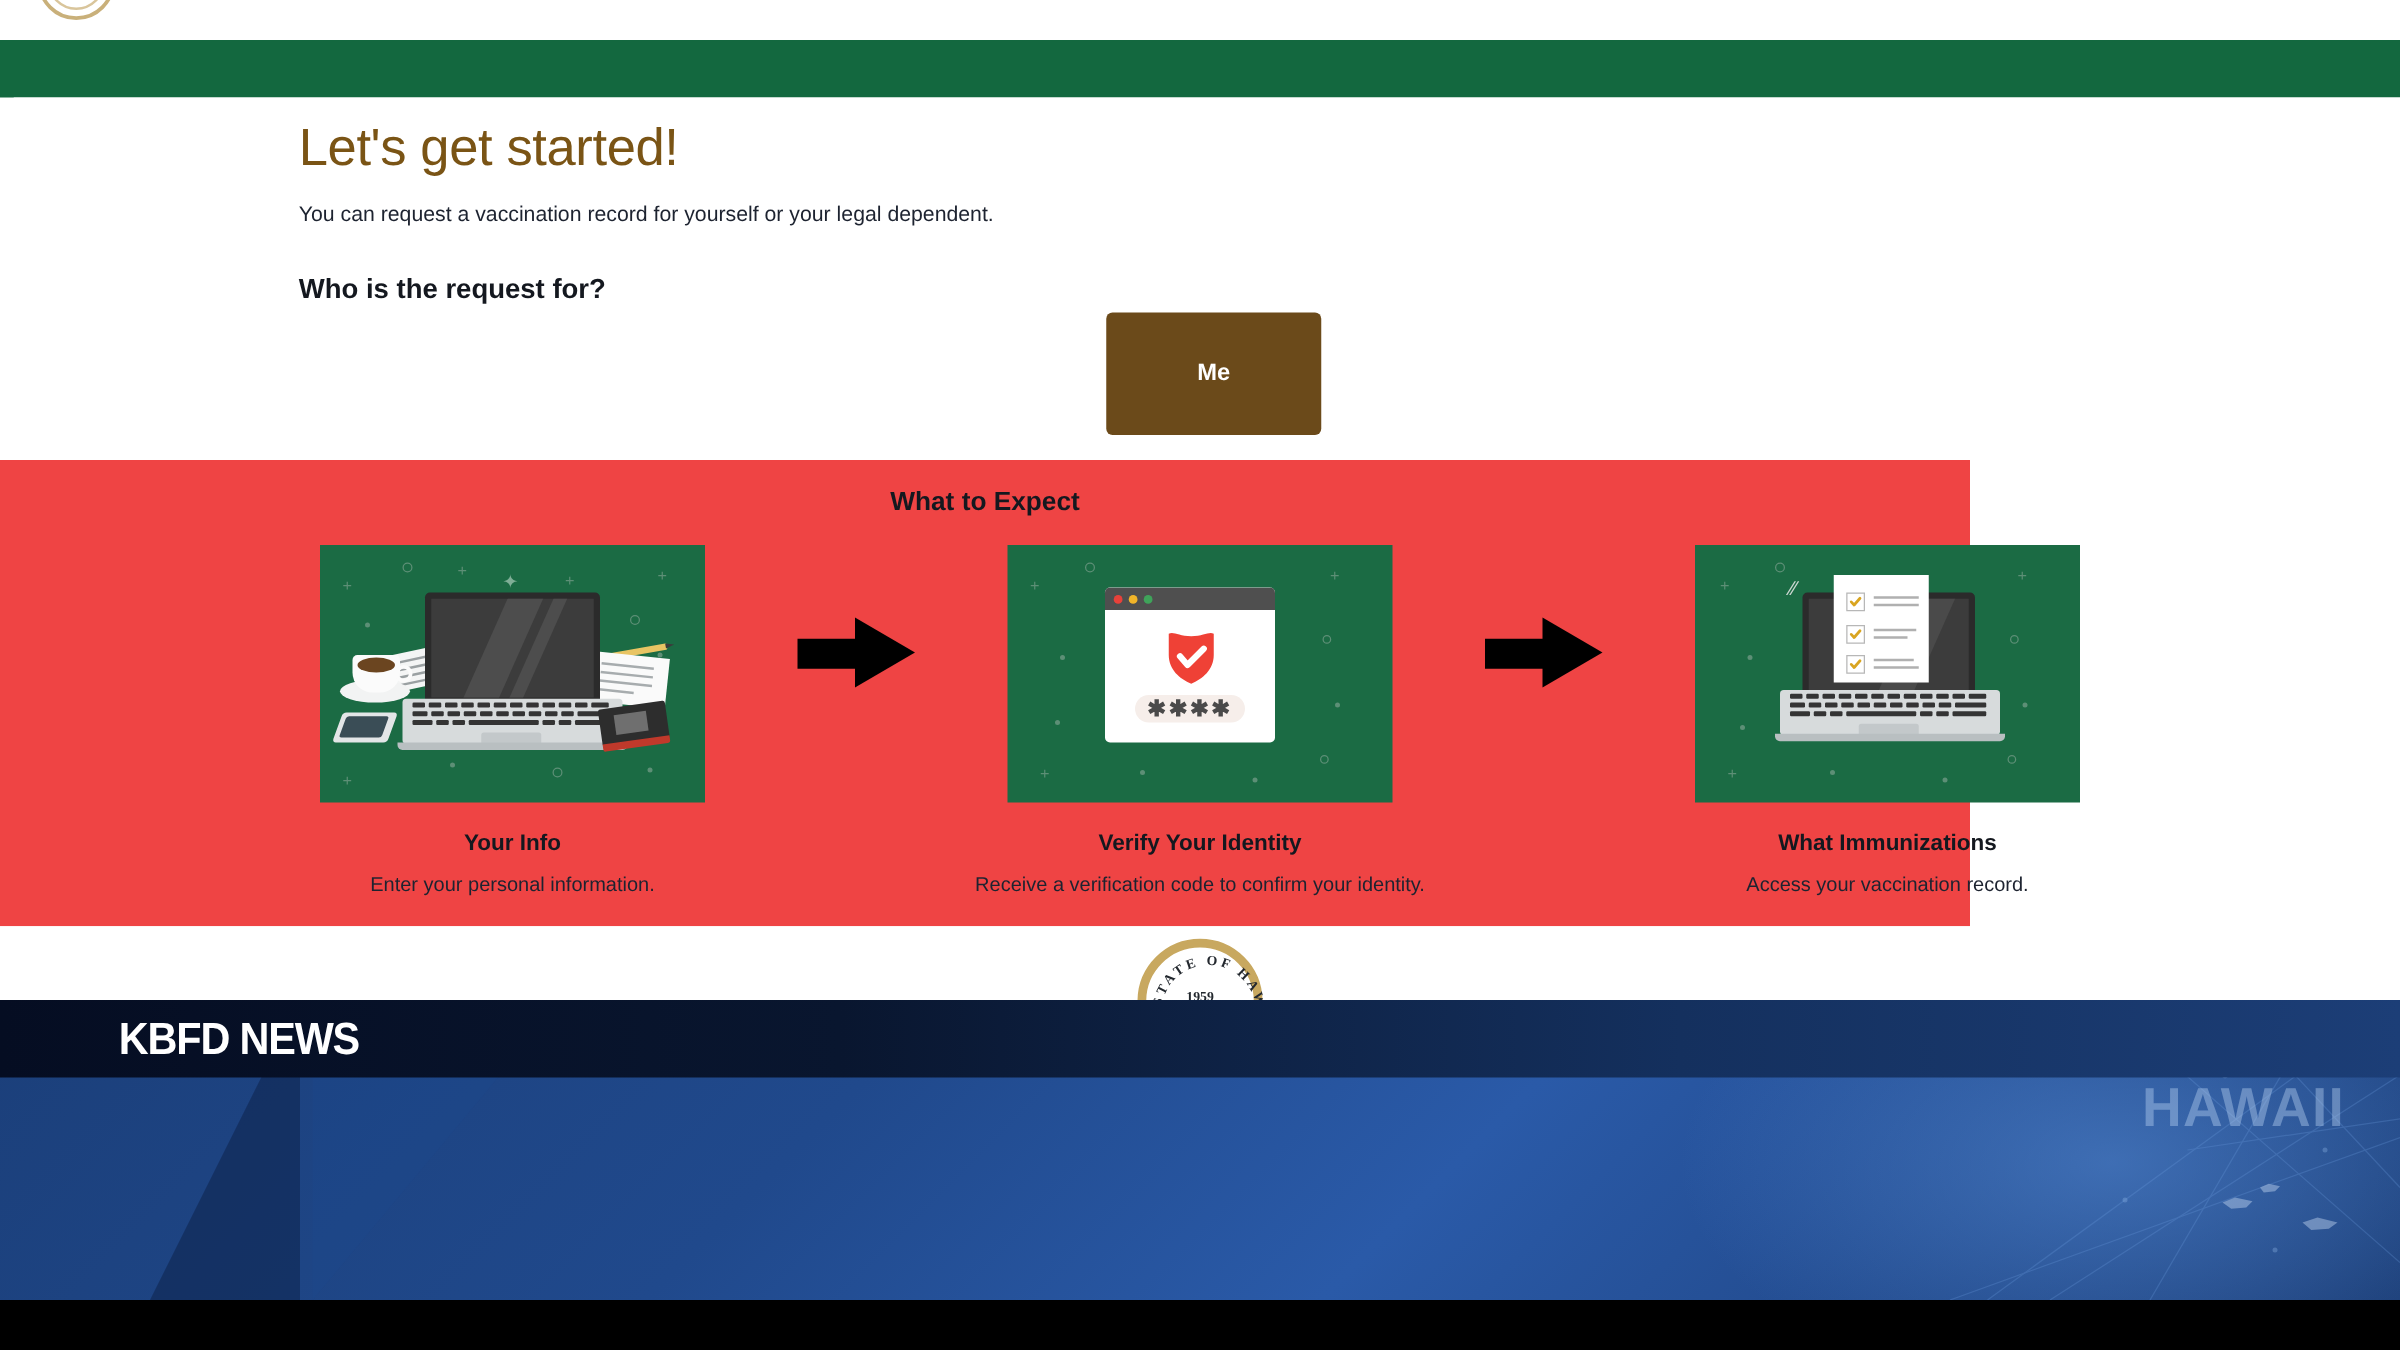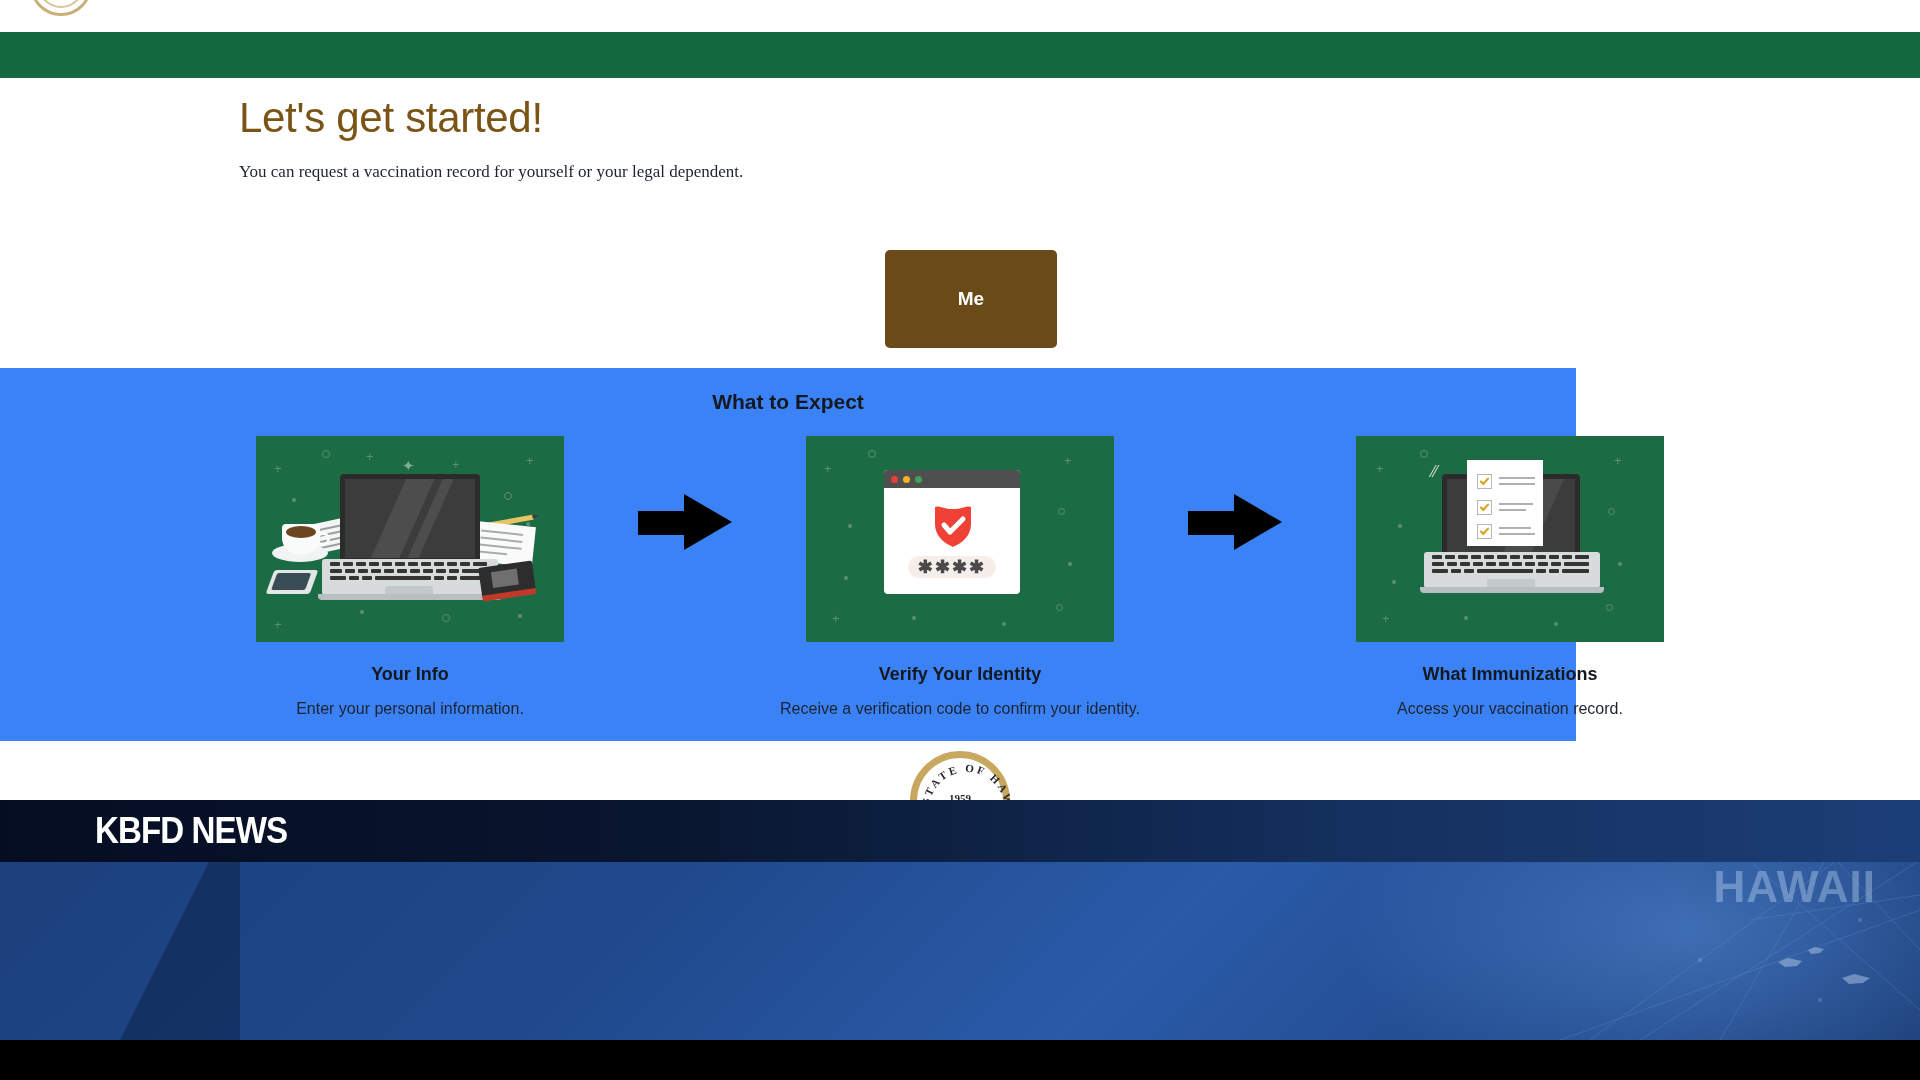--- a/index.html
+++ b/index.html
@@ -27,34 +27,34 @@
 
   .green-band { position:absolute; left:0; top:32px; width:1920px; height:46px; background:#13683f; }
 
   .hero { position:absolute; left:0; top:78px; width:1920px; height:290px; background:#fff;margin-left:11px; }
   .hero-inner { position:absolute; left:228px; top:0; width:1500px; }
 
   .hero-title {
     font-size:42px; color:#7a5415; font-weight:400;
     margin-top:16px; letter-spacing:-0.3px;
   }
-  .hero-sub { font-size:17px; color:#1d2330; margin-top:20px;font-family:Liberation Serif, serif; }
+  .hero-sub { font-size:17px; color:#1d2330; margin-top:20px; }
   .hero-question { font-size:22px; color:#14181f; font-weight:bold; margin-top:36px; }
 
   .btn-row { position:absolute; left:0; top:172px; width:1920px; display:flex; justify-content:center; gap:36px; }
   .choice-btn {
     background:#6b4a1a; color:#fff; border:none; border-radius:5px;
     font-size:19px; font-weight:bold;
     width:172px; height:98px; cursor:pointer;
     font-family:"Liberation Sans", sans-serif;
   }
   .choice-btn.wide { width:176px; }
 
   
-  .expect { position:absolute; left:0; top:368px; width:1576px; height:373px; background:#3b82f6; }
+  .expect { position:absolute; left:0; top:368px; width:1576px; height:373px; background:#ef4444; }
   .expect-title { text-align:center; font-size:21px; font-weight:bold; color:#14181f; padding-top:22px; }
 
   .steps { position:absolute; left:0; top:68px; width:1920px; display:flex; align-items:flex-start; justify-content:center; gap:0; }
   .step { width:430px; display:flex; flex-direction:column; align-items:center; }
   .card { width:308px; height:206px; background:#1b6b44; position:relative; overflow:hidden; }
   .step-name { font-size:18px; font-weight:bold; color:#14181f; margin-top:22px; }
   .step-desc { font-size:16px; color:#1d2330; margin-top:15px; text-align:center; }
 
   .arrow-wrap { width:120px; display:flex; justify-content:center; align-items:flex-start; padding-top:58px; }
   .arrow { width:94px; height:56px; position:relative; }
@@ -168,20 +168,21 @@
     <div class="seal-strip">
       <div class="seal-partial"></div>
     </div>
 
     <div class="green-band"></div>
 
     <div class="hero">
       <div class="hero-inner">
         <div class="hero-title">Let's get started!</div>
         <div class="hero-sub">You can request a vaccination record for yourself or your legal dependent.</div>
+        <div class="hero-question">Who is the request for?</div>
       </div>
 
       <div class="btn-row">
         <button class="choice-btn">Me</button>
       </div>
     </div>
 
     <div class="expect">
       <div class="expect-title">What to Expect</div>
 

